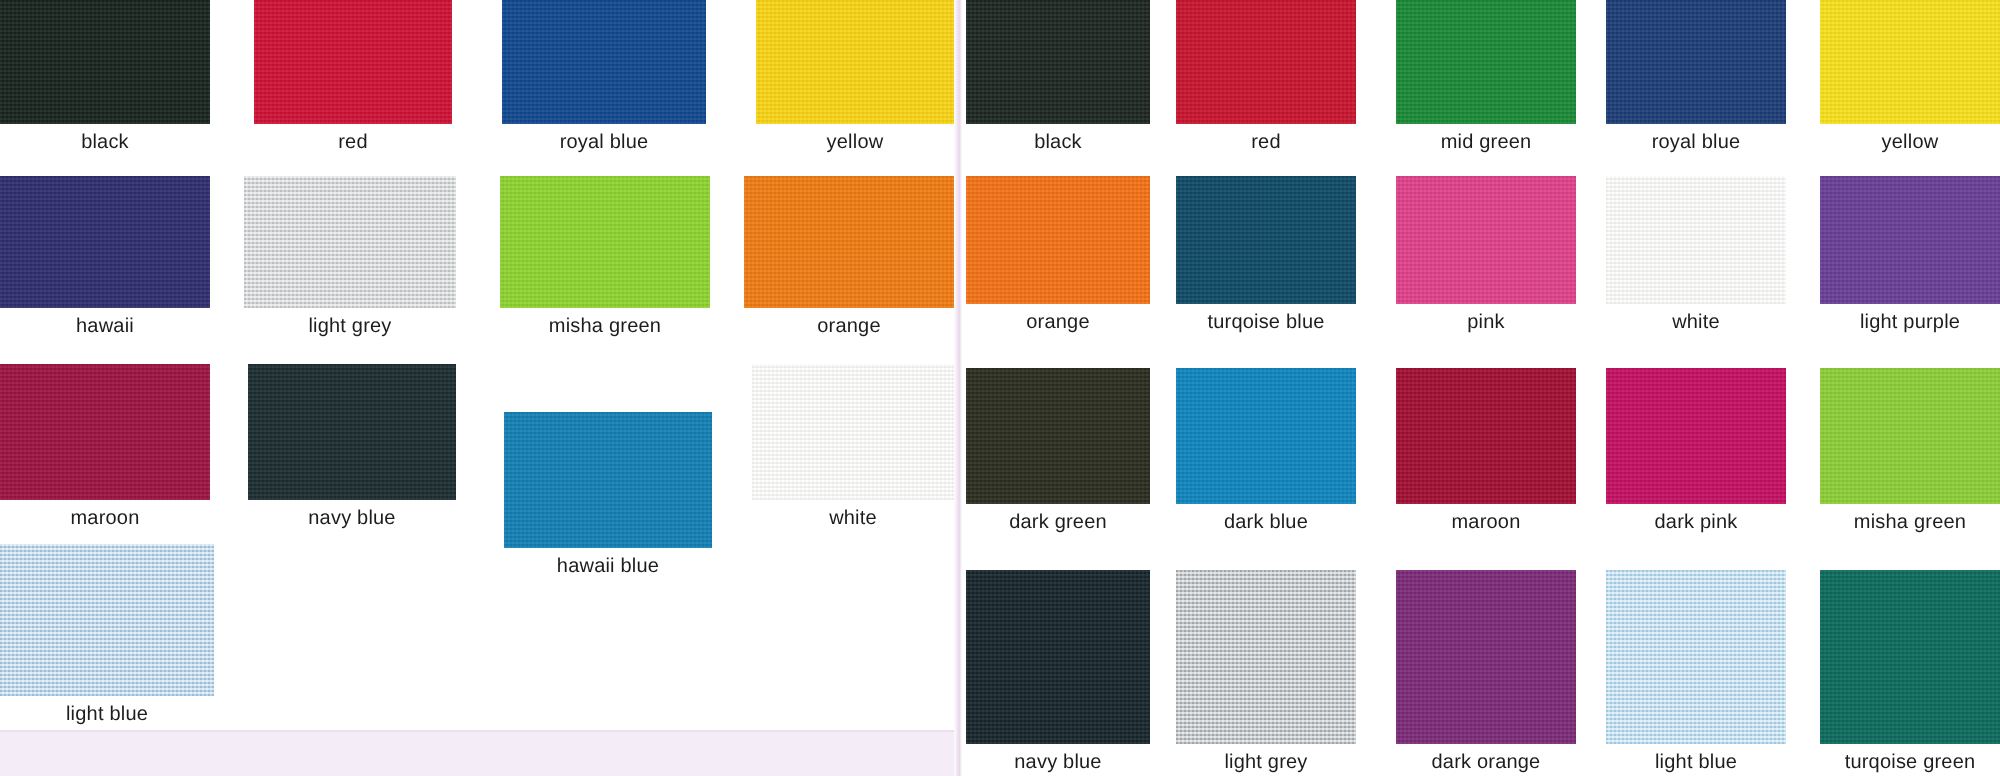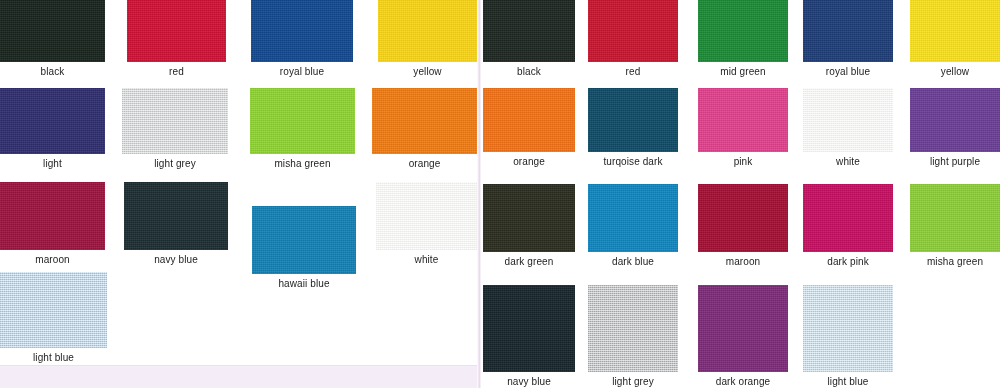--- a/index.html
+++ b/index.html
@@ -114,21 +114,21 @@
       <div class="swatch" style="height: 62px; background-color: rgb(17, 72, 143);"></div>
       <div class="caption">royal blue</div>
     </div>
     <div class="cell" style="left:378px;top:0px;width:99px;">
       <div class="swatch" style="height: 62px; background-color: rgb(249, 213, 22);"></div>
       <div class="caption">yellow</div>
     </div>
 
     <div class="cell" style="left:0px;top:88px;width:105px;">
       <div class="swatch" style="height: 66px; background-color: rgb(46, 45, 110);"></div>
-      <div class="caption">light</div>
+      <div class="caption">hawaii</div>
     </div>
     <div class="cell" style="left:122px;top:88px;width:106px;">
       <div class="swatch pale" style="height: 66px; background-color: rgb(198, 202, 203);"></div>
       <div class="caption">light grey</div>
     </div>
     <div class="cell" style="left:250px;top:88px;width:105px;">
       <div class="swatch" style="height: 66px; background-color: rgb(142, 212, 49);"></div>
       <div class="caption">misha green</div>
     </div>
     <div class="cell" style="left:372px;top:88px;width:105px;">
@@ -185,21 +185,21 @@
       <div class="swatch" style="height: 62px; background-color: rgb(249, 225, 29);"></div>
       <div class="caption">yellow</div>
     </div>
 
     <div class="cell" style="left:2px;top:88px;width:92px;">
       <div class="swatch" style="height: 64px; background-color: rgb(244, 114, 22);"></div>
       <div class="caption">orange</div>
     </div>
     <div class="cell" style="left:107px;top:88px;width:90px;">
       <div class="swatch" style="height: 64px; background-color: rgb(15, 74, 102);"></div>
-      <div class="caption">turqoise dark</div>
+      <div class="caption">turqoise blue</div>
     </div>
     <div class="cell" style="left:217px;top:88px;width:90px;">
       <div class="swatch" style="height: 64px; background-color: rgb(225, 65, 139);"></div>
       <div class="caption">pink</div>
     </div>
     <div class="cell" style="left:322px;top:88px;width:90px;">
       <div class="swatch pale" style="height: 64px; background-color: rgb(246, 246, 244);"></div>
       <div class="caption">white</div>
     </div>
     <div class="cell" style="left:429px;top:88px;width:90px;">
@@ -237,15 +237,19 @@
       <div class="caption">light grey</div>
     </div>
     <div class="cell" style="left:217px;top:285px;width:90px;">
       <div class="swatch" style="height: 87px; background-color: rgb(124, 42, 120);"></div>
       <div class="caption">dark orange</div>
     </div>
     <div class="cell" style="left:322px;top:285px;width:90px;">
       <div class="swatch pale" style="height: 87px; background-color: rgb(168, 211, 236);"></div>
       <div class="caption">light blue</div>
     </div>
+    <div class="cell" style="left:429px;top:285px;width:90px;">
+      <div class="swatch" style="height: 87px; background-color: rgb(11, 107, 92);"></div>
+      <div class="caption">turqoise green</div>
+    </div>
 
   </div>
 </div>
 
 </body></html>

